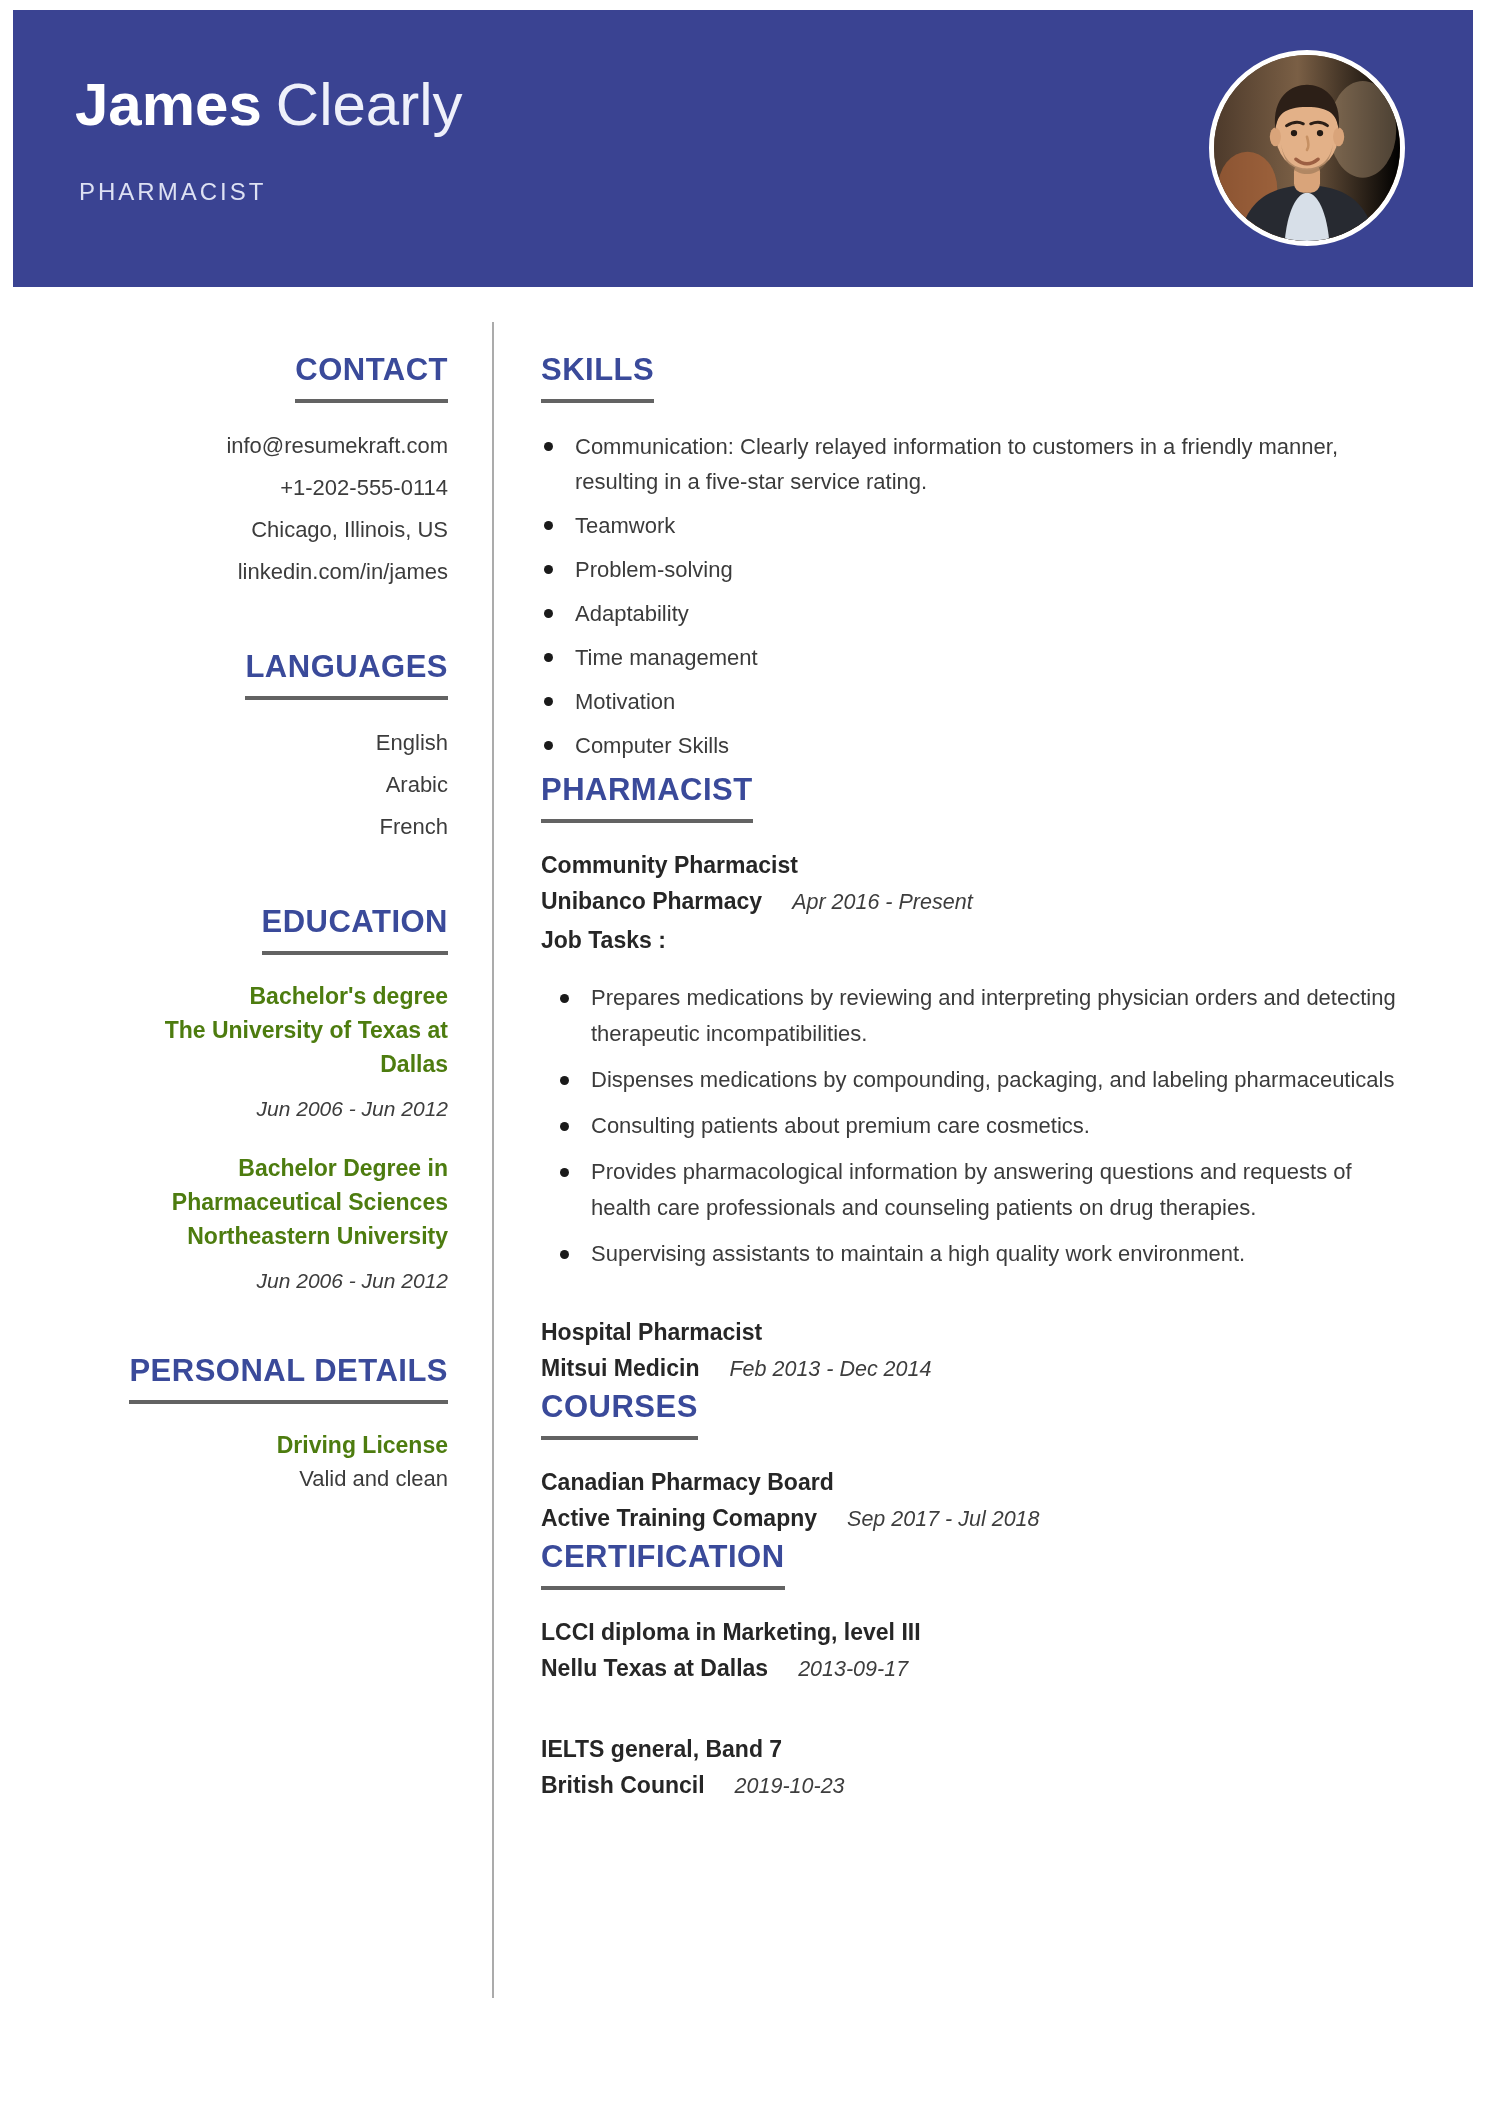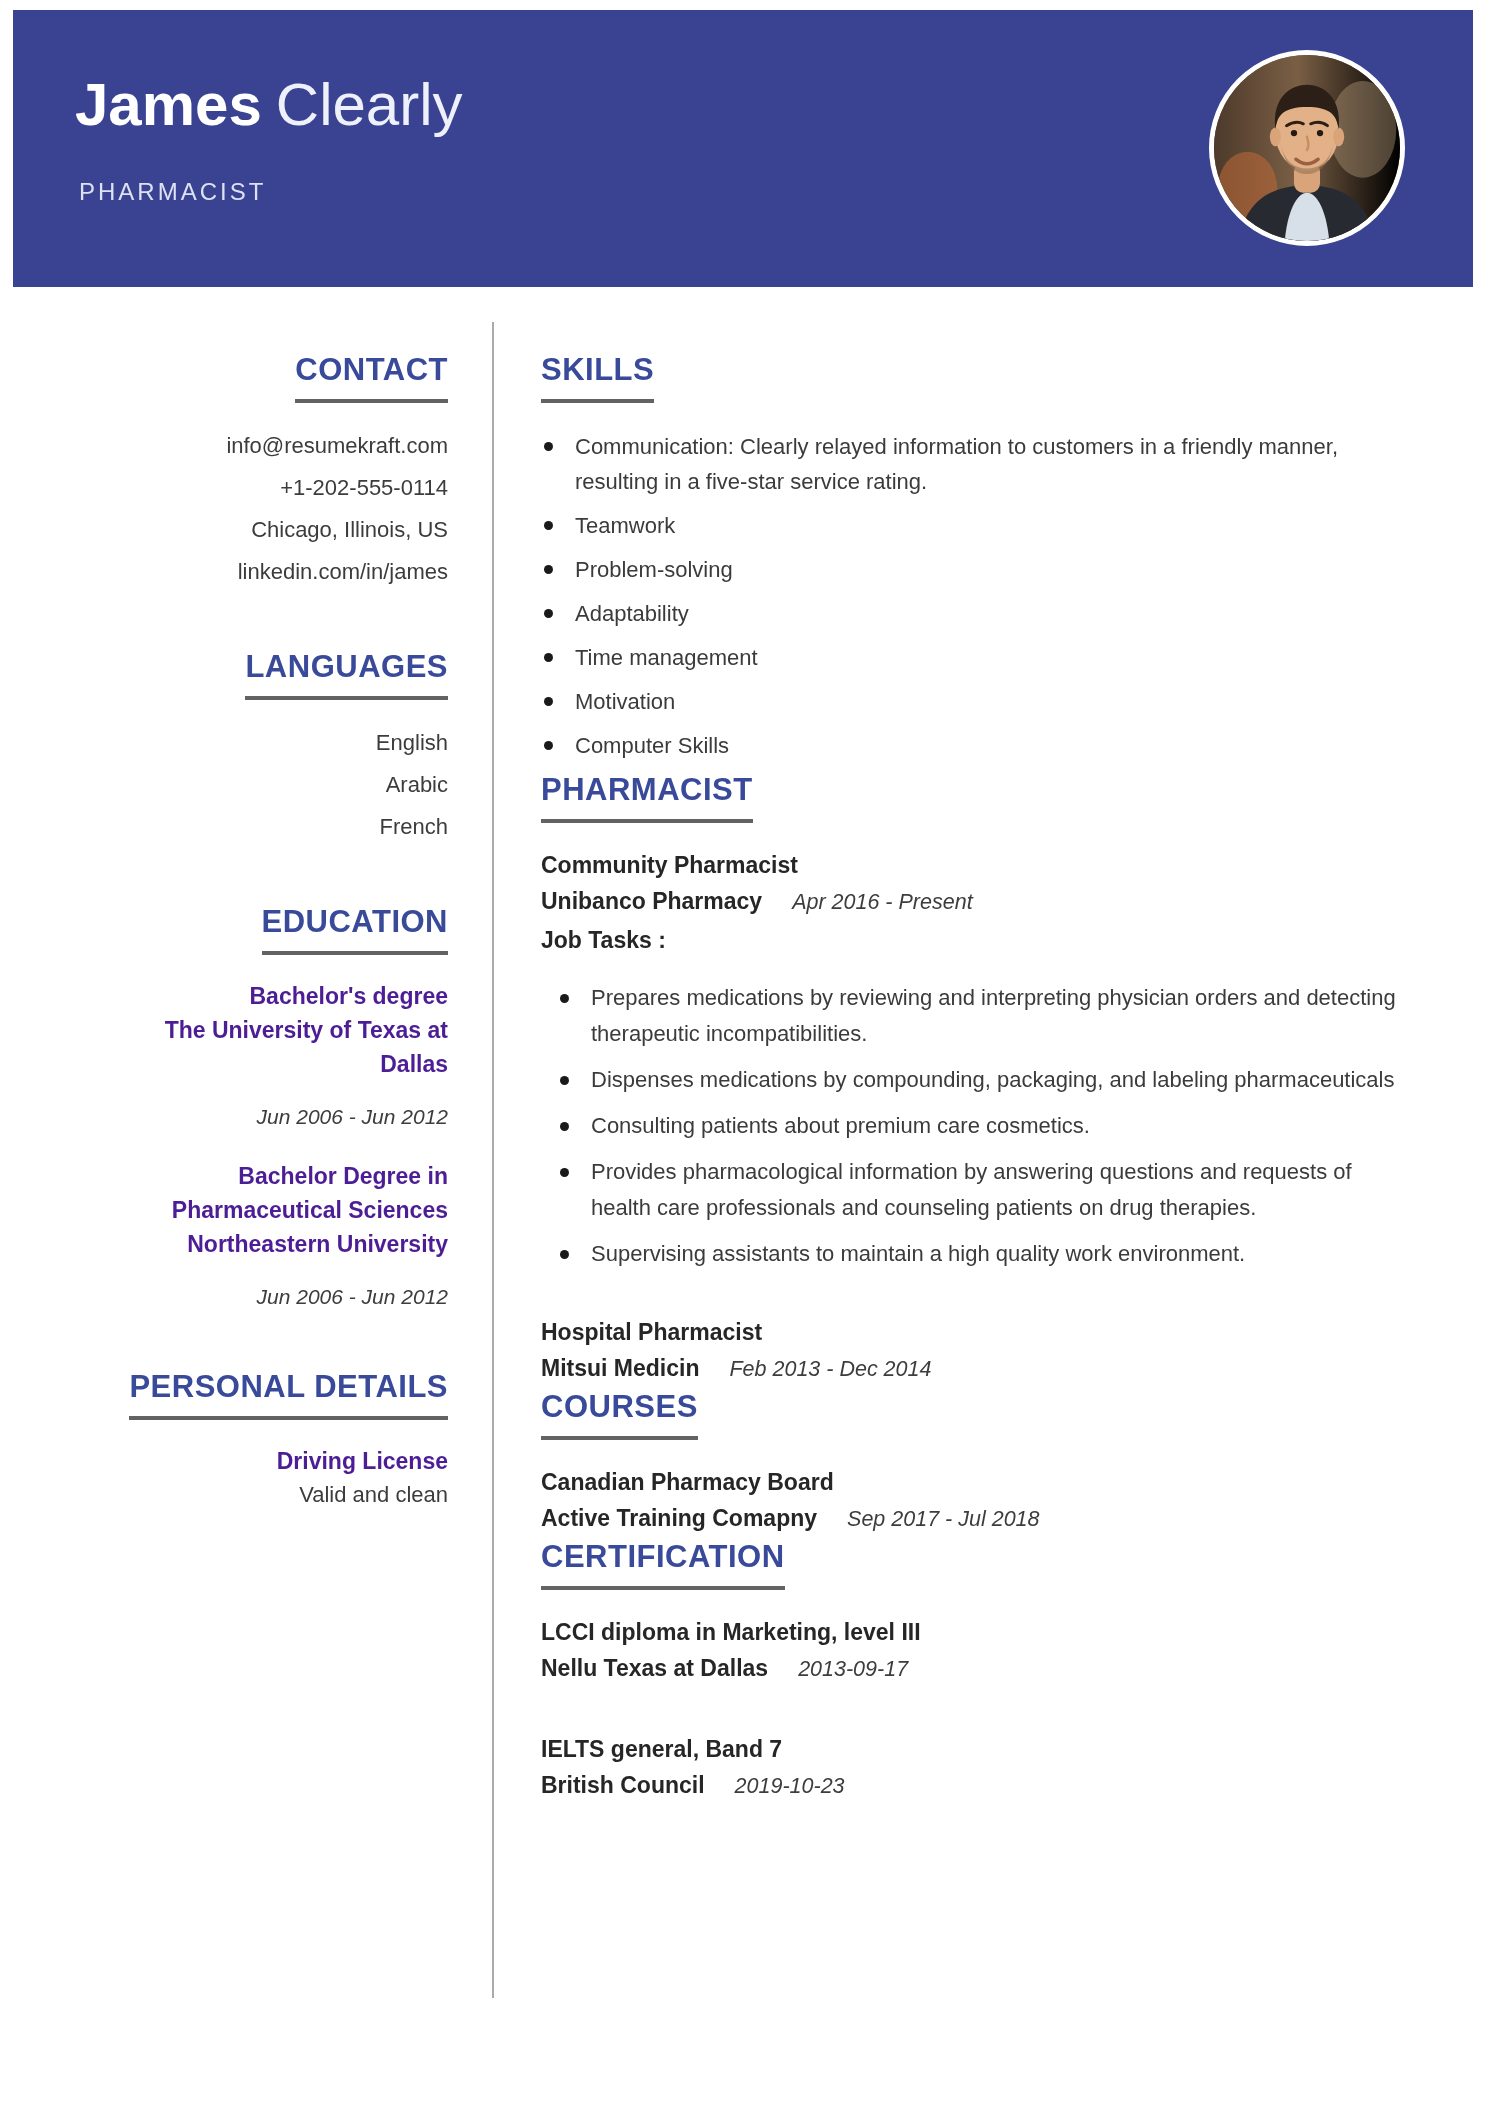--- a/index.html
+++ b/index.html
@@ -47,22 +47,22 @@
   
   .sidebar{
     position:absolute;left:100px;top:352px;width:348px;
     text-align:right;
   }
   .sidebar .section{margin-bottom:56px;}
   .plain-list{list-style:none;margin:22px 0 0 0;padding:0;}
   .plain-list li{font-size:22px;line-height:42px;color:#3c3c3c;}
   .edu-entry{margin-top:26px;}
   .edu-entry:first-of-type{margin-top:24px;}
-  .bold-line{font-size:23px;font-weight:700;color:#4c1d95;line-height:34px;}
-  .date-line{font-size:21px;font-style:italic;color:#3d3d3d;line-height:32px;margin-top:20px;}
+  .bold-line{font-size:23px;font-weight:700;color:#4d7c0f;line-height:34px;}
+  .date-line{font-size:21px;font-style:italic;color:#3d3d3d;line-height:32px;margin-top:12px;}
   .pd-value{font-size:22px;color:#3c3c3c;line-height:33px;}
   
   .main{
     position:absolute;left:541px;top:352px;width:880px;
   }
   .main .section{margin:0;}
   .bullet-list{list-style:none;margin:26px 0 0 0;padding:0;max-width:860px;}
   .bullet-list li{
     position:relative;padding-left:34px;
     font-size:22px;line-height:35px;color:#3b3b3b;margin-bottom:9px;

